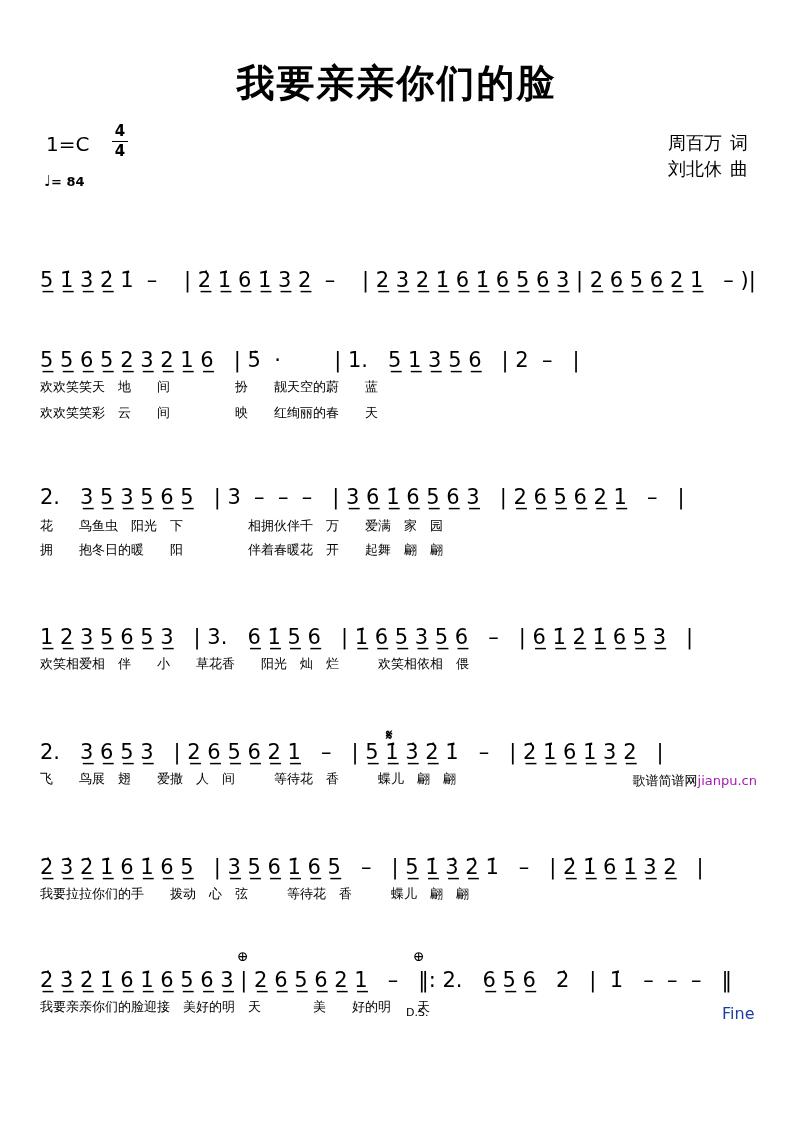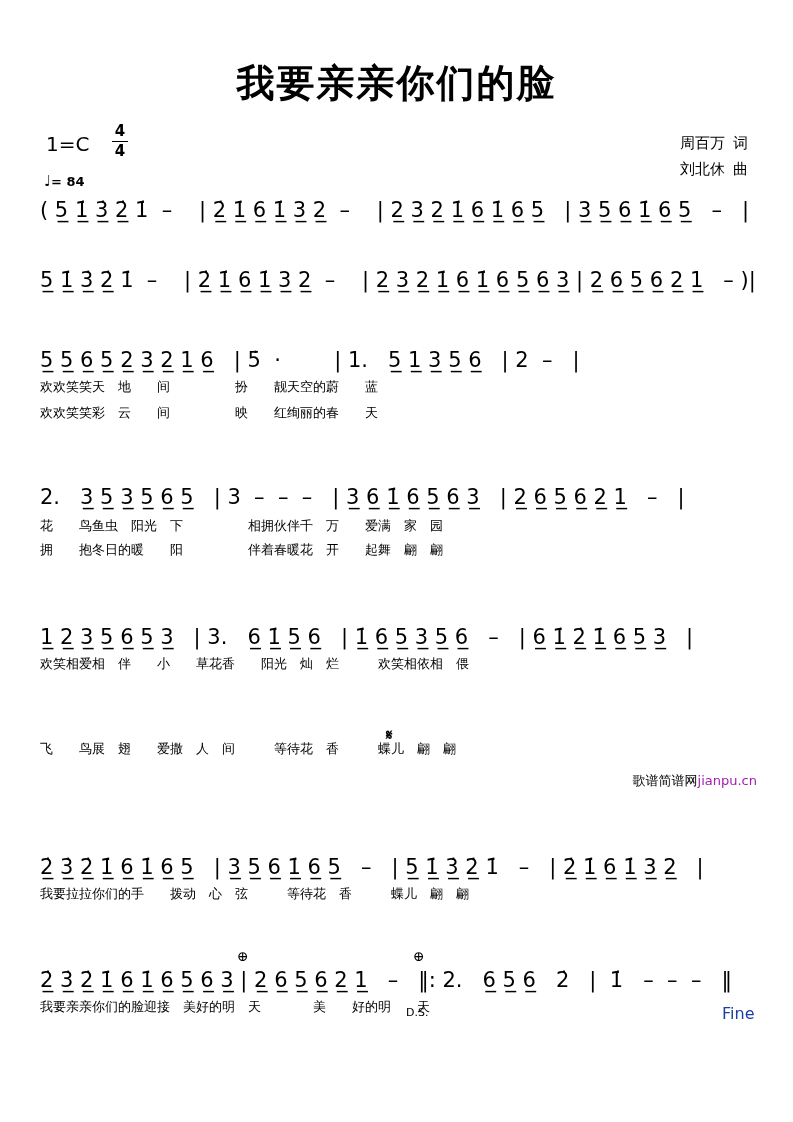--- a/index.html
+++ b/index.html
@@ -21,21 +21,21 @@
     font-weight:bold;
     font-size:38px;
     letter-spacing:2px;
   }
 
   
   .credits{
     position:absolute;right:45px;top:130px;
     text-align:left;
     font-family:"DejaVu Sans", sans-serif;
-    font-size:15px;
+    font-size:18px;
     line-height:26px;
   }
   .credits span.role{margin-left:8px;}
 
   
   .keysig{
     position:absolute;left:46px;top:132px;
     font-family:"DejaVu Sans", sans-serif;
     font-size:20px;
   }
@@ -124,23 +124,20 @@
   <div class="meter">
     <span class="num">4</span>
     <span class="bar"></span>
     <span class="den">4</span>
   </div>
 
   <div class="tempo">
     <span class="note">♩</span><span>= 84</span>
   </div>
 
-  <div class="sysrow" style="top:198px;">
-    <div class="numline">( 5̲ 1̲̇ 3̲̇ 2̲̇ 1̇  –    | 2̲̇ 1̲̇ 6̲ 1̲̇ 3̲ 2̲  –    | 2̲ 3̲ 2̲ 1̲̇ 6̲ 1̲̇ 6̲ 5̲   | 3̲ 5̲ 6̲ 1̲̇ 6̲ 5̲   –   |</div>
-  </div>
 
   <div class="sysrow" style="top:268px;">
     <div class="numline">5̲ 1̲̇ 3̲̇ 2̲̇ 1̇  –    | 2̲̇ 1̲̇ 6̲ 1̲̇ 3̲ 2̲  –    | 2̲ 3̲ 2̲ 1̲̇ 6̲ 1̲̇ 6̲ 5̲ 6̲ 3̲ | 2̲ 6̲ 5̲ 6̲ 2̲ 1̲   – )|</div>
   </div>
 
   <div class="sysrow" style="top:348px;">
     <div class="numline">5̲ 5̲ 6̲ 5̲ 2̲ 3̲ 2̲ 1̲ 6̲   | 5̇  ·        | 1.   5̲ 1̲ 3̲ 5̲ 6̲   | 2  –   |</div>
     <div class="lyricline">欢欢笑笑天　地　　间　　　　　扮　　靓天空的蔚　　蓝</div>
     <div class="lyricline second">欢欢笑笑彩　云　　间　　　　　映　　红绚丽的春　　天</div>
   </div>
@@ -150,20 +147,21 @@
     <div class="lyricline second">花　　鸟鱼虫　阳光　下　　　　　相拥伙伴千　万　　爱满　家　园</div>
     <div class="lyricline">拥　　抱冬日的暖　　阳　　　　　伴着春暖花　开　　起舞　翩　翩</div>
   </div>
 
   <div class="sysrow" style="top:625px;">
     <div class="numline">1̲ 2̲ 3̲ 5̲ 6̲ 5̲ 3̲   | 3.   6̲ 1̲̇ 5̲ 6̲   | 1̲̇ 6̲ 5̲ 3̲ 5̲ 6̲   –   | 6̲ 1̲̇ 2̲̇ 1̲̇ 6̲ 5̲ 3̲   |</div>
     <div class="lyricline">欢笑相爱相　伴　　小　　草花香　　阳光　灿　烂　　　欢笑相依相　偎</div>
   </div>
 
   <div class="sysrow" style="top:740px;">
+    <div class="numline">2.   3̲ 6̲ 5̲ 3̲   | 2̲ 6̲ 5̲ 6̲ 2̲ 1̲   –   | 5̲ 1̲̇ 3̲̇ 2̲̇ 1̇   –   | 2̲̇ 1̲̇ 6̲ 1̲̇ 3̲ 2̲   |</div>
     <div class="lyricline">飞　　鸟展　翅　　爱撒　人　间　　　等待花　香　　　蝶儿　翩　翩</div>
   </div>
   <div class="segno" style="left:386px;top:726px;">𝄋</div>
 
   <div class="sysrow" style="top:855px;">
     <div class="numline">2̲̇ 3̲̇ 2̲̇ 1̲̇ 6̲ 1̲̇ 6̲ 5̲   | 3̲ 5̲ 6̲ 1̲̇ 6̲ 5̲   –   | 5̲ 1̲̇ 3̲̇ 2̲̇ 1̇   –   | 2̲̇ 1̲̇ 6̲ 1̲̇ 3̲ 2̲   |</div>
     <div class="lyricline">我要拉拉你们的手　　拨动　心　弦　　　等待花　香　　　蝶儿　翩　翩</div>
   </div>
 
   <div class="sysrow" style="top:968px;">

